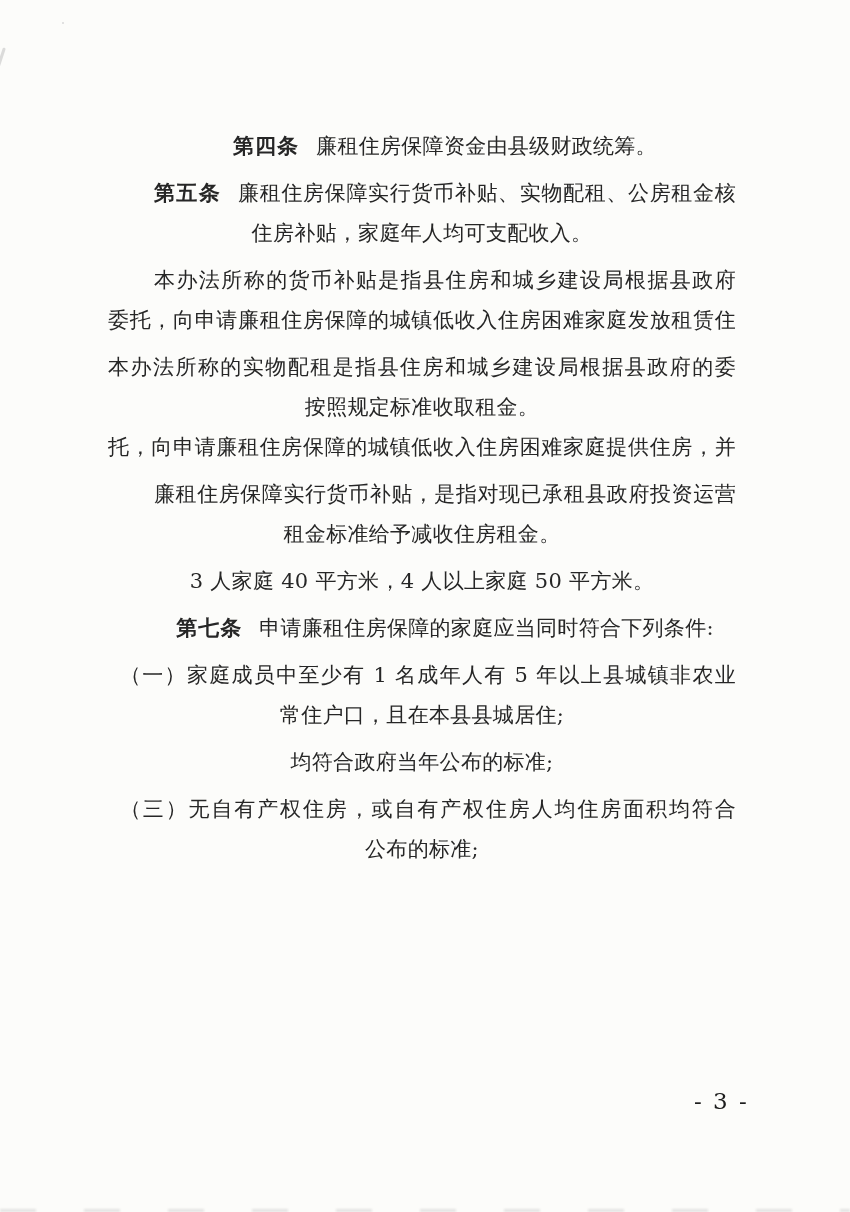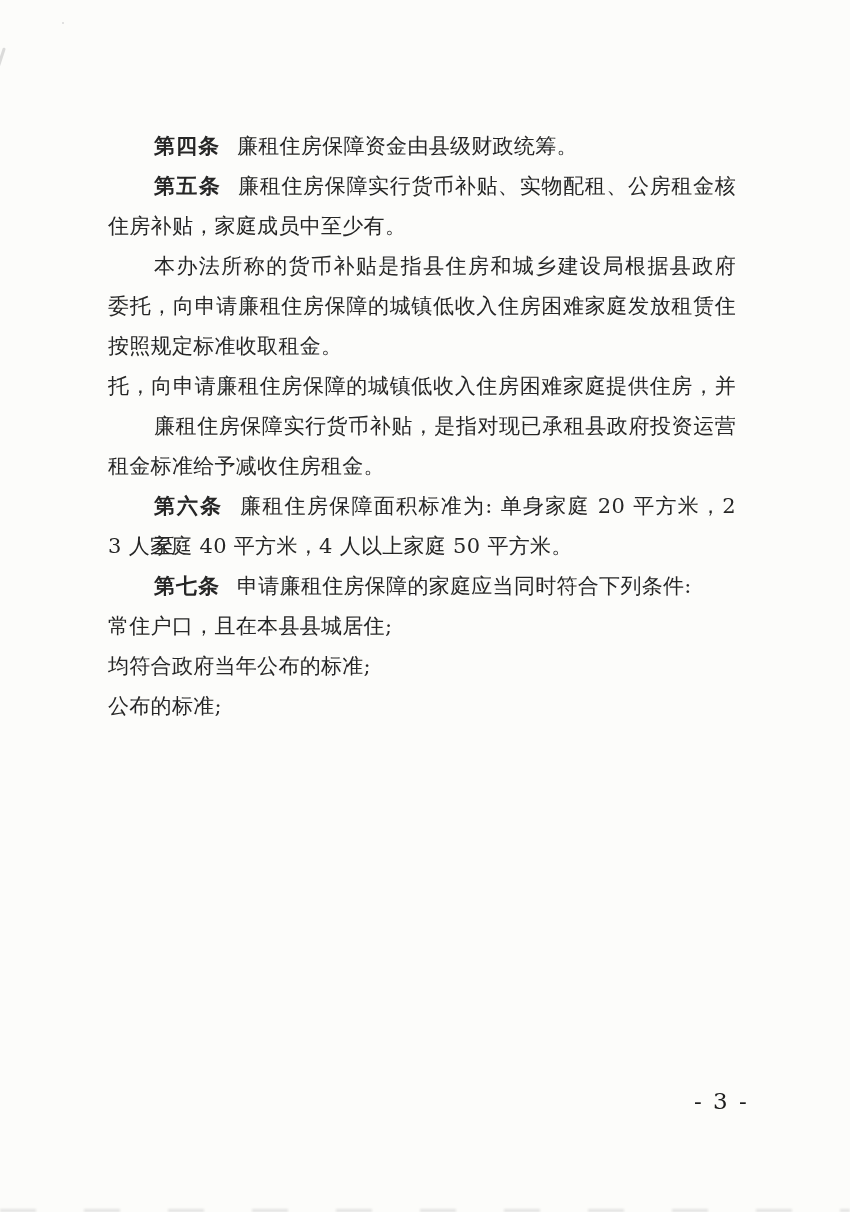--- a/index.html
+++ b/index.html
@@ -15,27 +15,27 @@
     position: absolute;
     inset: 0;
   }
   .text-block {
     position: absolute;
     left: 108px;
     top: 126px;
     width: 628px;
     color: #262626;
   }
-  .para { }
+  .para { margin-top: 7px; }
   .para:first-child { margin-top: 0; }
   .line {
     font-size: 21px;
     line-height: 40px;
     height: 40px;
-    text-align: left;
+    text-align: center;
     letter-spacing: 0.3px;
   }
   .line.full {
     text-align: justify;
     text-align-last: justify;
     text-justify: inter-character;
   }
   .line.ind2 { padding-left: 46px; }
   .line.ind1 { padding-left: 12px; }
   .head {
@@ -93,48 +93,50 @@
 
   <div class="artifact-corner-mark"></div>
   <div class="artifact-speck"></div>
 
   <main class="text-block" id="text-block">
       <div class="para">
         <div class="line ind2"><span class="head">第四条</span><span>廉租住房保障资金由县级财政统筹。</span></div>
       </div>
       <div class="para">
         <div class="line full ind2"><span class="head">第五条</span><span>廉租住房保障实行货币补贴、实物配租、公房租金核</span></div>
-        <div class="line"><span>住房补贴，家庭成员中至少有。</span></div>
+        <div class="line"><span>住房补贴，家庭年人均可支配收入。</span></div>
       </div>
       <div class="para">
         <div class="line full ind2"><span>本办法所称的货币补贴是指县住房和城乡建设局根据县政府</span></div>
         <div class="line full"><span>委托，向申请廉租住房保障的城镇低收入住房困难家庭发放租赁住</span></div>
       </div>
       <div class="para">
+        <div class="line full"><span>本办法所称的实物配租是指县住房和城乡建设局根据县政府的委</span></div>
         <div class="line"><span>按照规定标准收取租金。</span></div>
         <div class="line full"><span>托，向申请廉租住房保障的城镇低收入住房困难家庭提供住房，并</span></div>
       </div>
       <div class="para">
         <div class="line full ind2"><span>廉租住房保障实行货币补贴，是指对现已承租县政府投资运营</span></div>
         <div class="line"><span>租金标准给予减收住房租金。</span></div>
       </div>
       <div class="para">
-        <div class="line full ind2"><span class="head">第六条</span><span>廉租住房保障面积标准为: 单身家庭 20 平方米，2 至</span></div>
         <div class="line"><span>3 人家庭 40 平方米，4 人以上家庭 50 平方米。</span></div>
       </div>
       <div class="para">
         <div class="line ind2"><span class="head">第七条</span><span>申请廉租住房保障的家庭应当同时符合下列条件:</span></div>
       </div>
       <div class="para">
+        <div class="line full ind1"><span>（一）家庭成员中至少有 1 名成年人有 5 年以上县城镇非农业</span></div>
         <div class="line"><span>常住户口，且在本县县城居住;</span></div>
       </div>
       <div class="para">
         <div class="line"><span>均符合政府当年公布的标准;</span></div>
       </div>
       <div class="para">
+        <div class="line full ind1"><span>（三）无自有产权住房，或自有产权住房人均住房面积均符合</span></div>
         <div class="line"><span>公布的标准;</span></div>
       </div>
     </main>
 
   <div class="page-number">- 3 -</div>
 
   <div class="artifact-bottom-smudge"></div>
 </div>
 
 </body></html>

